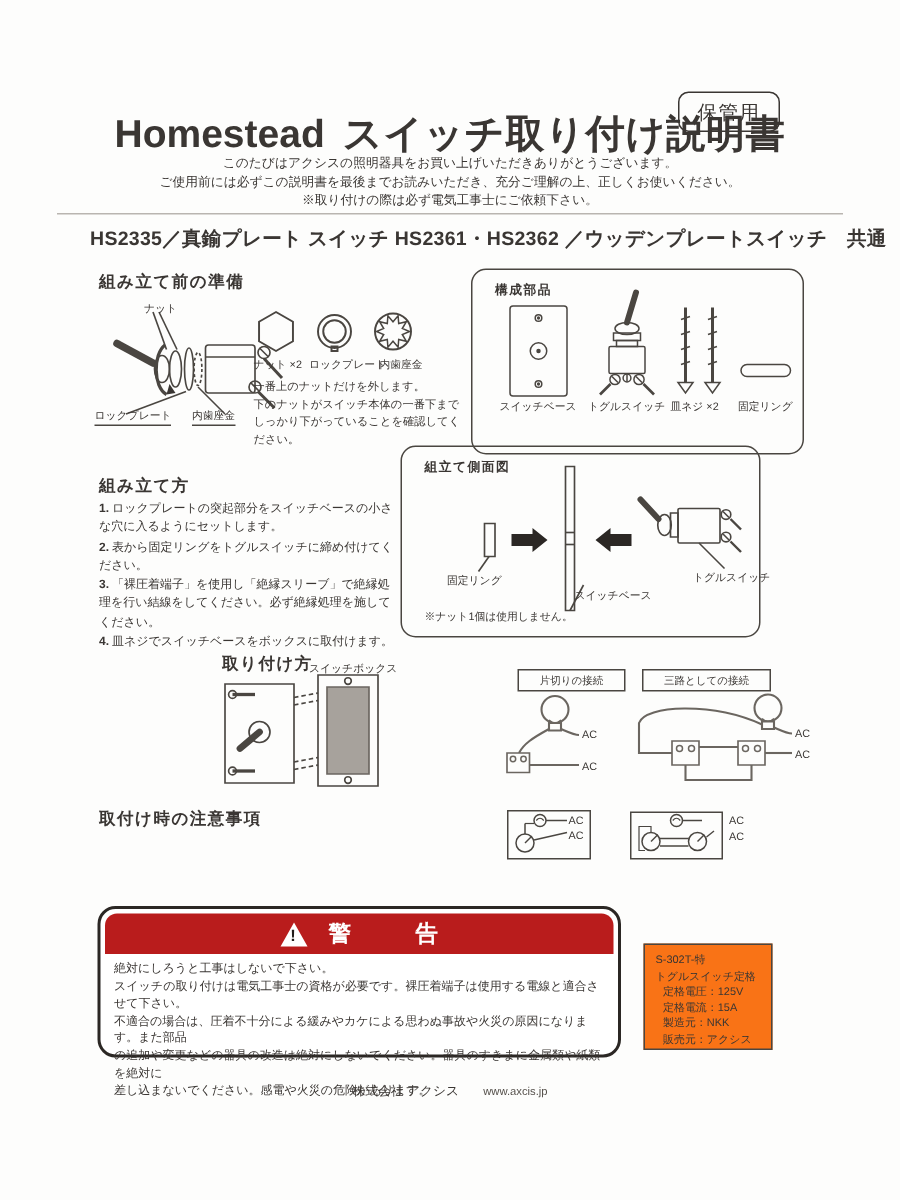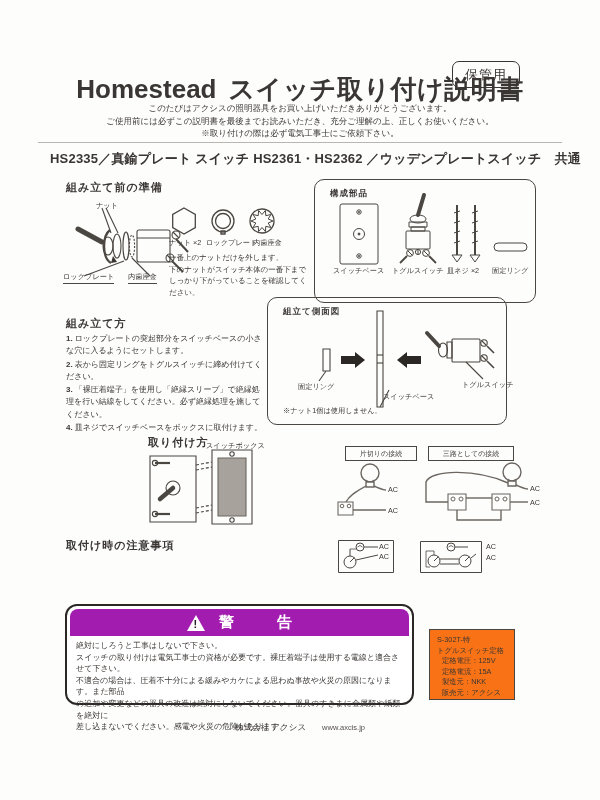--- a/index.html
+++ b/index.html
@@ -18,36 +18,36 @@
     font-size:13px; letter-spacing:1px;
   }
   .title-row {
     position:absolute; left:0; top:72px; width:100%;
     text-align:center; font-size:26px; font-weight:bold; letter-spacing:.5px;
   }
   .title-row .brand { margin-right:12px; letter-spacing:0; }
   .intro { position:absolute; left:0; top:102px; width:100%; text-align:center;
     font-size:8.5px; line-height:12.5px; color:#3a3633; }
   .hr { position:absolute; left:38px; top:142px; width:524px; border-top:1px solid #b9b5b0; }
-  .model-line { position:absolute; left:50px; top:150px; font-size:13px; font-weight:bold; letter-spacing:.2px;text-align:center; }
+  .model-line { position:absolute; left:60px; top:150px; font-size:13px; font-weight:bold; letter-spacing:.2px;text-align:center; }
   .sec-h { position:absolute; font-size:11px; font-weight:bold; letter-spacing:1px; }
   .small { font-size:7.5px; line-height:11.5px; }
   .tiny { font-size:6.8px; }
   .rbox { position:absolute; border:1.3px solid #4a4641; border-radius:10px; background:transparent; }
   .rbox .bx-h { position:absolute; left:15px; top:8px; font-size:8.5px; font-weight:bold; letter-spacing:1px; }
   .steps { position:absolute; left:66px; top:333px; width:200px; font-size:8px; line-height:12.3px; }
   .steps .st { margin-bottom:1px; }
   .steps .n { font-weight:bold; margin-right:2px; }
   .warnbox {
     position:absolute; left:65px; top:604px; width:349px; height:101px;
     border:2px solid #2b2724; border-radius:12px; background:#fff;
   }
   .warnhead {
     position:absolute; left:3px; top:3px; right:3px; height:27px;
-    background:#a21caf; border-radius:8px 8px 0 0;
+    background:#b91c1c; border-radius:8px 8px 0 0;
     display:flex; align-items:center; justify-content:center; gap:14px;
     color:#fff;
   }
   .warnhead .wh-t { font-size:15px; font-weight:bold; letter-spacing:14px; margin-right:-14px; }
   .warn-tri { width:0; height:0; border-left:9px solid transparent; border-right:9px solid transparent;
     border-bottom:16px solid #fff; position:relative; }
   .warn-tri:after { content:"!"; position:absolute; left:-2.5px; top:3px; color:#211d1a;
     font-size:11px; font-weight:bold; }
   .warnlines { position:absolute; left:9px; top:34px; right:8px; font-size:8px; line-height:11.6px; }
   .specbox { position:absolute; left:429px; top:629px; width:86px; height:71px;

